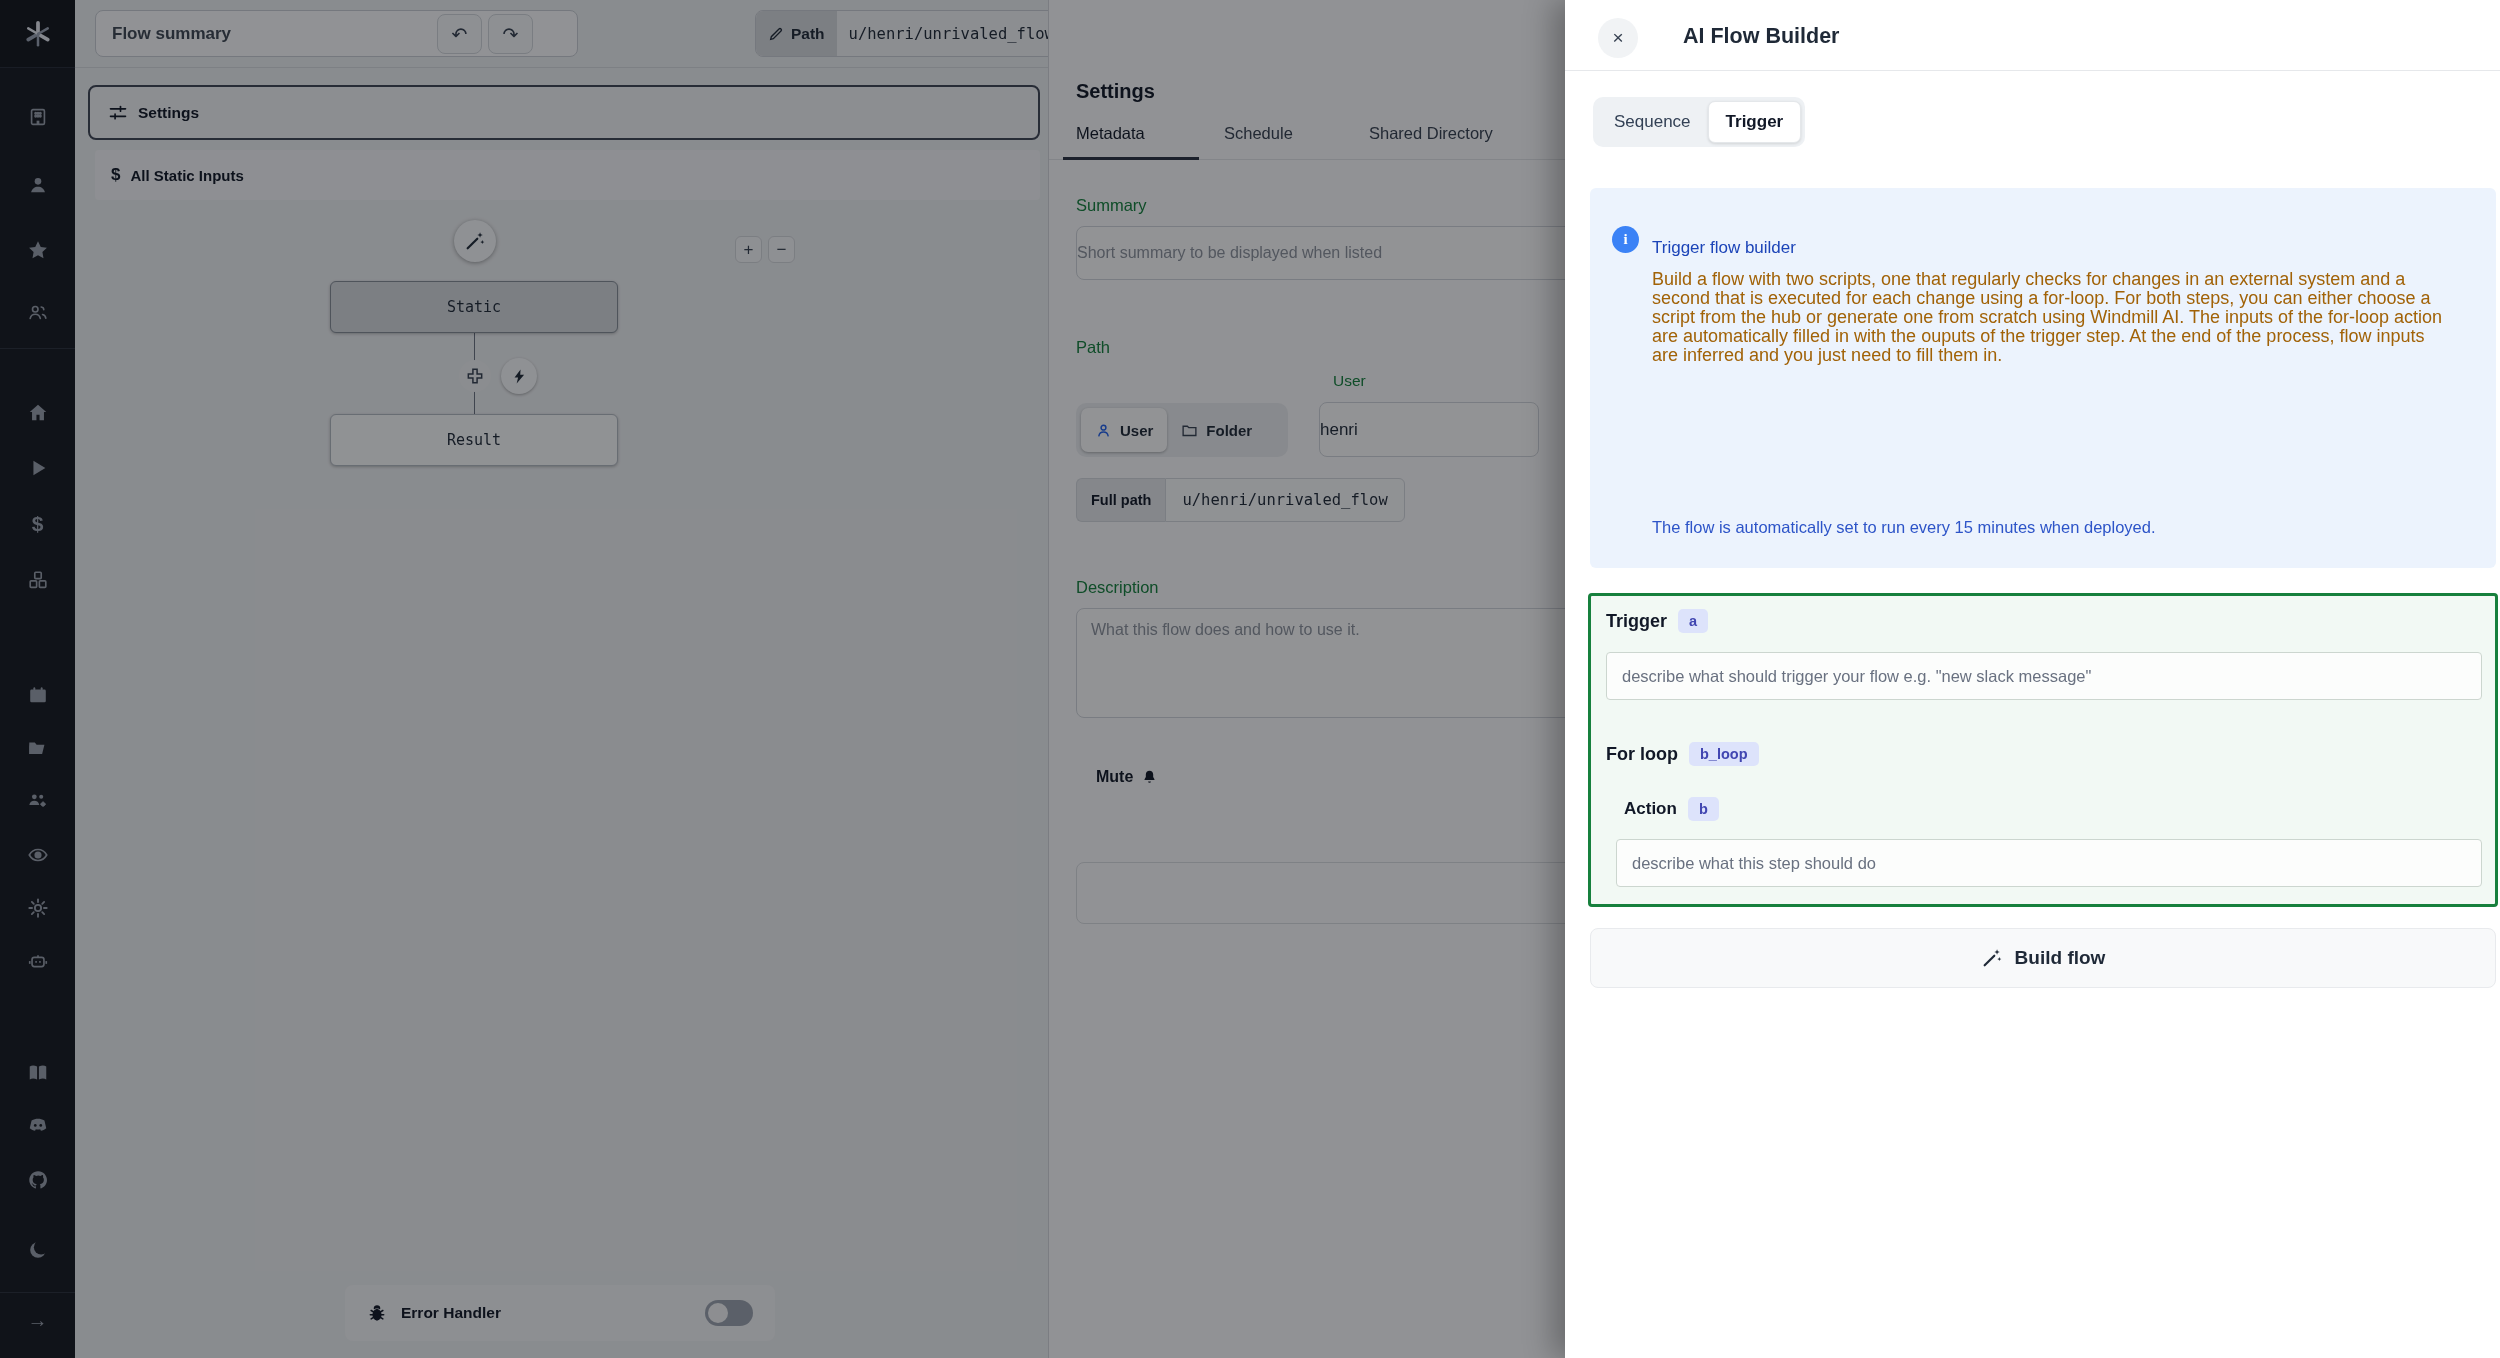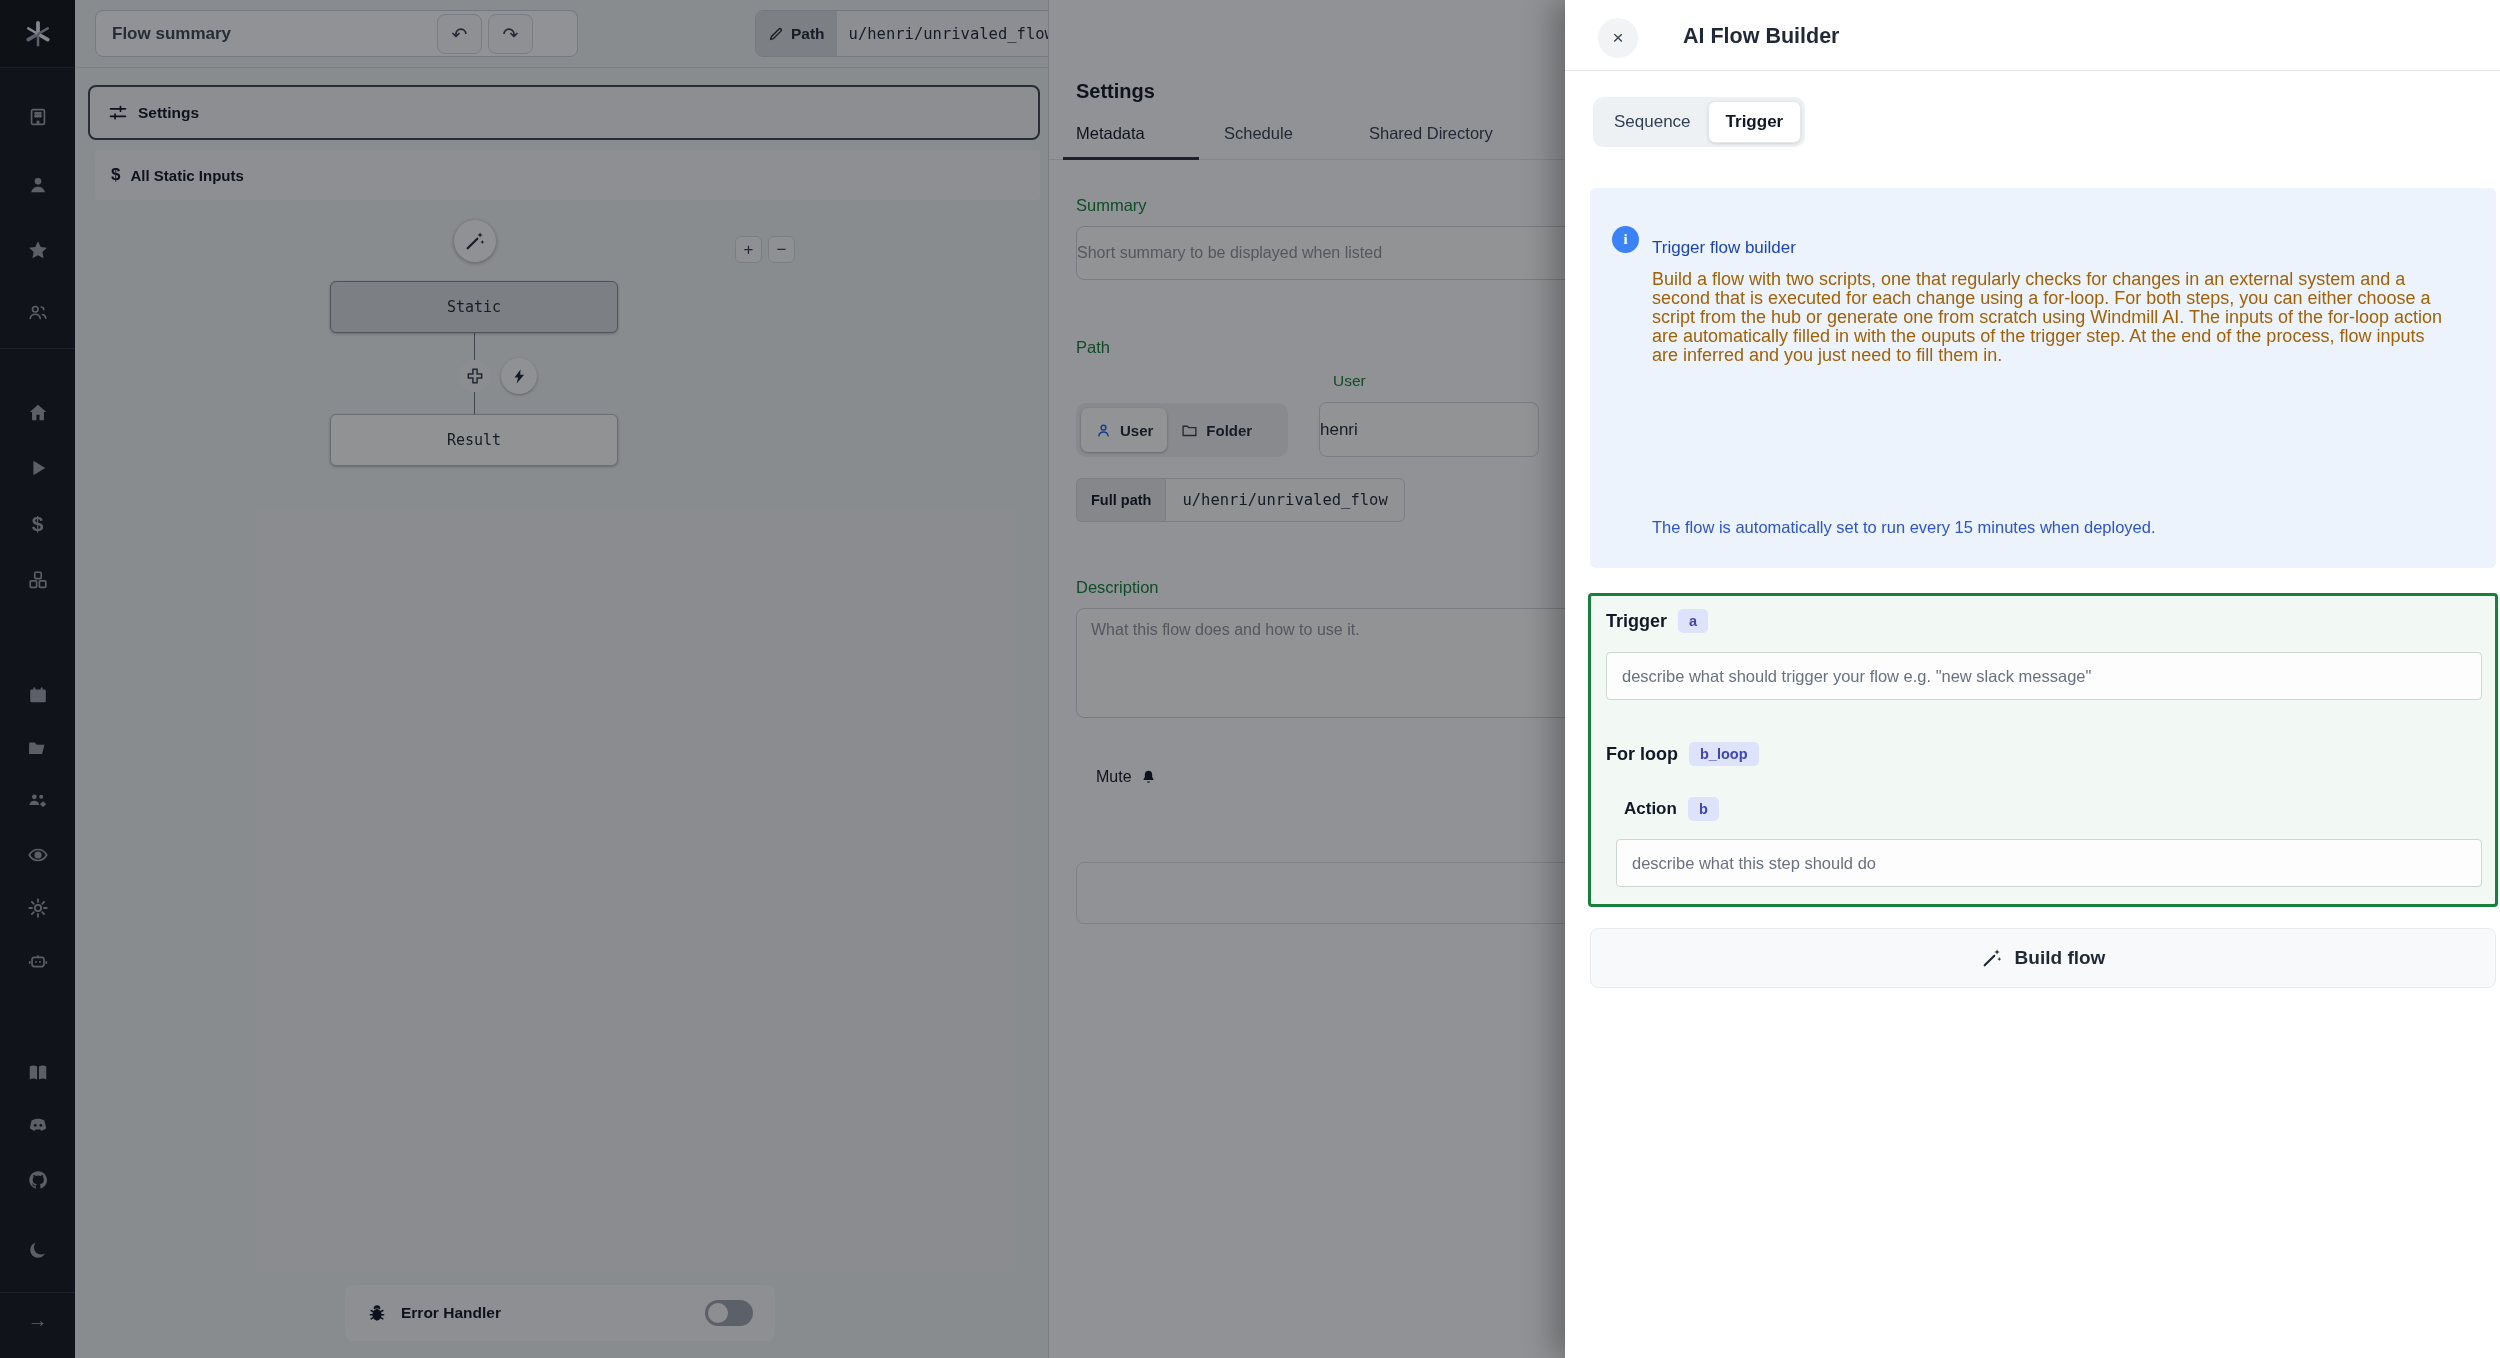--- a/index.html
+++ b/index.html
@@ -55,21 +55,21 @@
   .field-input { position:absolute; border:1px solid #d1d5db; border-radius:8px; background:#fdfdfe; font-size:16px; color:#1f2937; padding:0 0; font-family:inherit; }
   .field-input::placeholder { color:#8d939d; opacity:1; }
   .seg-toggle { position:absolute; left:27px; top:403px; width:212px; height:54px; background:#eceef1; border-radius:10px; display:flex; align-items:center; padding:5px; }
   .seg-opt { height:44px; display:flex; align-items:center; gap:8px; padding:0 14px; font-size:15px; font-weight:600; color:#1f2937; border-radius:7px; cursor:pointer; }
   .seg-opt.active { background:#fdfdfe; box-shadow:0 1px 3px rgba(0,0,0,.28); }
   .fullpath-row { position:absolute; left:27px; top:478px; height:44px; display:flex; }
   .fullpath-label { background:#e6e8ec; border:1px solid #d5d8dd; border-right:none; border-radius:6px 0 0 6px; display:flex; align-items:center; padding:0 14px; font-size:14.5px; font-weight:700; color:#111827; }
   .fullpath-value { background:#fafbfc; border:1px solid #d5d8dd; border-radius:0 6px 6px 0; display:flex; align-items:center; padding:0 16px; font-size:15.5px; color:#1f2937; }
   .meta-textarea { position:absolute; left:27px; top:608px; width:560px; height:110px; border:1px solid #d1d5db; border-radius:8px; background:#fdfdfe; font-size:16px; color:#1f2937; padding:12px 14px; resize:none; font-family:inherit; }
   .meta-textarea::placeholder { color:#8d939d; opacity:1; }
-  .mute-row { position:absolute; left:47px; top:768px; display:flex; align-items:center; gap:8px; font-size:16px; font-weight:400; color:#111827; }
+  .mute-row { position:absolute; left:47px; top:768px; display:flex; align-items:center; gap:8px; font-size:16px; font-weight:700; color:#111827; }
   .empty-box { position:absolute; left:27px; top:862px; width:560px; height:62px; border:1px solid #dadde1; border-radius:8px; background:#fcfcfd; }
 
   
   .dim { position:absolute; left:0; top:0; width:1565px; height:1358px; background:rgba(10,12,16,0.44); z-index:40; }
 
   
   .ai-panel { position:absolute; left:1565px; top:0; width:935px; height:1358px; background:#ffffff; z-index:60; box-shadow:-12px 0 28px rgba(0,0,0,.28); }
   .ai-close { position:absolute; left:33px; top:18px; width:40px; height:40px; border-radius:50%; background:#f1f3f5; display:flex; align-items:center; justify-content:center; font-size:19px; color:#374151; cursor:pointer; }
   .ai-title { position:absolute; left:90px; top:24px; font-size:21.5px; font-weight:700; color:#1f2937;margin-left:28px; }
   .ai-divider { position:absolute; left:0; top:70px; width:935px; border-top:1px solid #e6e8eb; }

